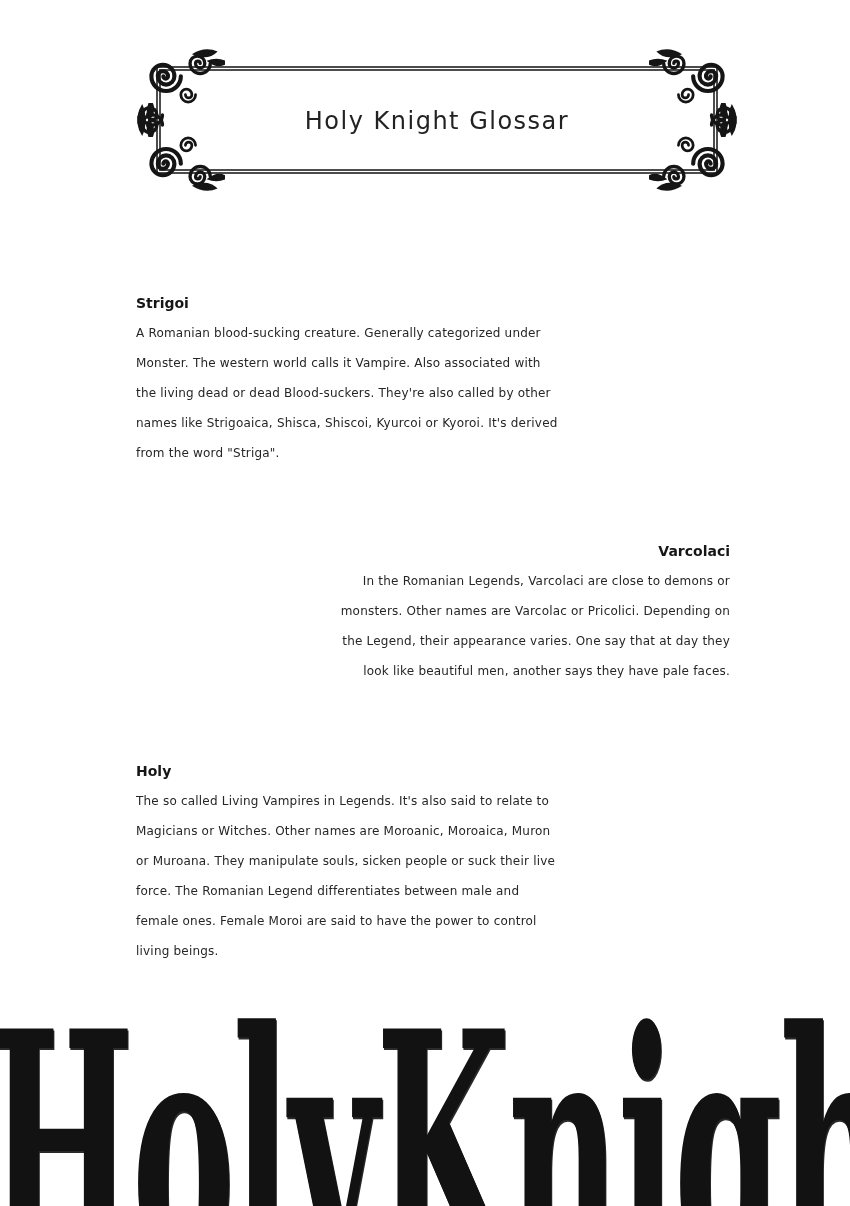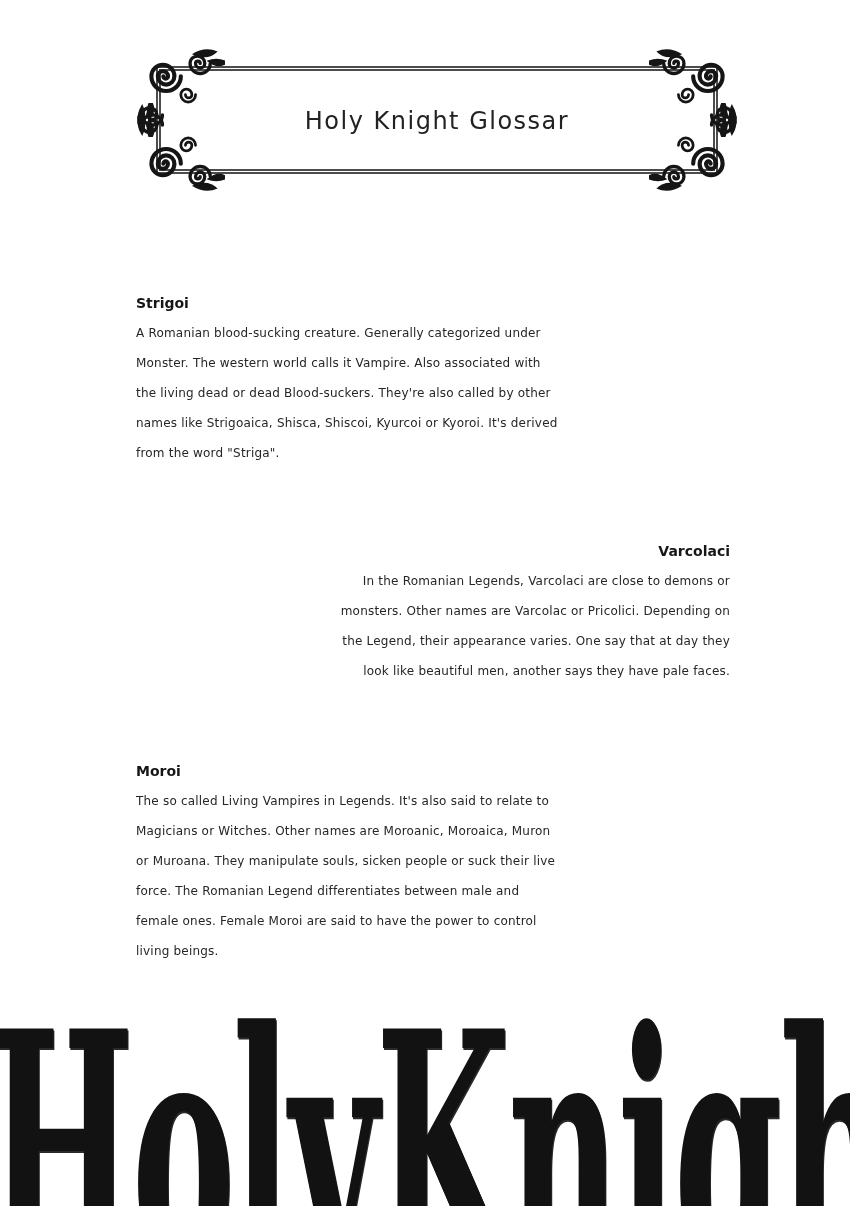--- a/index.html
+++ b/index.html
@@ -124,19 +124,19 @@
     <div class="section-heading">Strigoi</div>
     <div class="section-body">A Romanian blood-sucking creature. Generally categorized under<br>Monster. The western world calls it Vampire. Also associated with<br>the living dead or dead Blood-suckers. They're also called by other<br>names like Strigoaica, Shisca, Shiscoi, Kyurcoi or Kyoroi. It's derived<br>from the word "Striga".</div>
   </div>
 
   <div class="section section-varcolaci">
     <div class="section-heading">Varcolaci</div>
     <div class="section-body">In the Romanian Legends, Varcolaci are close to demons or<br>monsters. Other names are Varcolac or Pricolici. Depending on<br>the Legend, their appearance varies. One say that at day they<br>look like beautiful men, another says they have pale faces.</div>
   </div>
 
   <div class="section section-moroi">
-    <div class="section-heading">Moroi</div>
+    <div class="section-heading">Holy</div>
     <div class="section-body">The so called Living Vampires in Legends. It's also said to relate to<br>Magicians or Witches. Other names are Moroanic, Moroaica, Muron<br>or Muroana. They manipulate souls, sicken people or suck their live<br>force. The Romanian Legend differentiates between male and<br>female ones. Female Moroi are said to have the power to control<br>living beings.</div>
   </div>
 
   <div class="footer-logo">HolyKnight</div>
 
 </div>
 
 </body></html>

